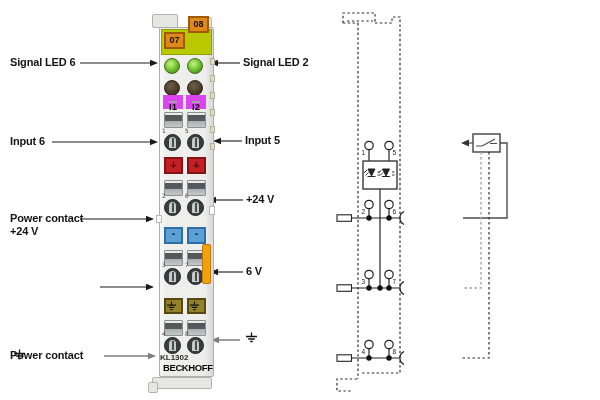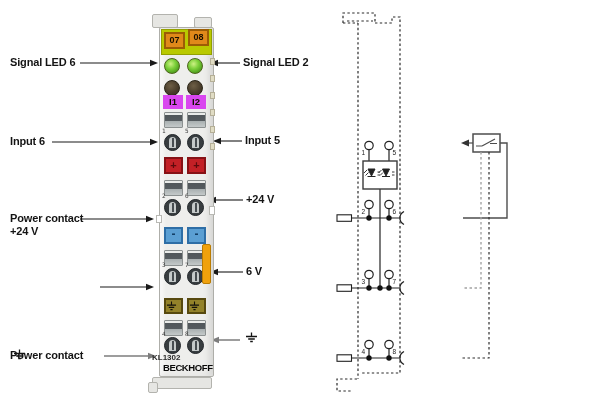--- a/index.html
+++ b/index.html
@@ -21,42 +21,42 @@
   .header{left:161px;top:29px;width:51px;height:26px;background:#b9c900;
           border:1px solid #93a000;}
   .tag-orange{position:absolute;width:21px;height:17px;background:#e0891a;
           border:2px solid #9c5c05;color:#1a1000;font:700 9px/13px "Liberation Sans",sans-serif;
           text-align:center;}
   .led{position:absolute;width:16px;height:16px;border-radius:50%;}
   .led-on{background:radial-gradient(circle at 40% 35%, #cdf184 0%, #7ccf3a 40%, #4f9f1e 75%, #3a7a14 100%);
           border:1px solid #4e641d;}
   .led-off{background:radial-gradient(circle at 40% 35%, #6e5f46 0%, #4a3e2c 55%, #332a1d 100%);
           border:1px solid #292417;}
-  .tag-io{position:absolute;width:20px;height:14px;background:#d946ef;border:1px solid #d946ef;
+  .tag-io{position:absolute;width:20px;height:14px;background:#a3a3a3;border:6px solid #d946ef;
           color:#101000;font:700 9.5px/12px "Liberation Sans",sans-serif;text-align:center;}
   .clamp{position:absolute;width:19px;height:16px;border:1px solid #8b9090;border-radius:1px;
          background:linear-gradient(180deg,#e9ebe9 0,#e9ebe9 2px,#50565a 2px,#555b5f 8px,
                      #a8afb0 8px,#c4c9c9 100%);}
   .hole{position:absolute;width:17px;height:17px;border-radius:50%;background:#383d40;
         border:1px solid #22262a;}
   .hole::before{content:"";position:absolute;left:4px;top:2px;width:7px;height:11px;
         background:#c5caca;border-radius:4px 4px 1px 1px;}
   .hole::after{content:"";position:absolute;left:6.5px;top:3px;width:2px;height:9px;background:#474d51;}
   .cap{position:absolute;width:19px;height:17px;text-align:center;}
   .cap-red{background:#c32026;border:2px solid #871216;color:#5e0a0d;
            font:700 11px/12px "Liberation Sans",sans-serif;}
   .cap-blue{background:#5b9fd3;border:2px solid #2e6ea6;color:#143f66;
            font:700 12px/11px "Liberation Sans",sans-serif;}
   .cap-olive{background:#93822a;border:2px solid #57490f;height:16px;}
   .kbus{position:absolute;left:210px;width:5px;height:7px;background:#e0dcc4;border:1px solid #b5af97;}
   .latch{left:202px;top:244px;width:9px;height:40px;background:#f0a10c;border:1px solid #b97b02;
          border-radius:2px;}
   .notch{position:absolute;background:#ffffff;border:1px solid #b9b9b4;}
   .digit{position:absolute;font:400 6px/6px "DejaVu Sans Mono",monospace;color:#3c3c3c;}
-  .model{position:absolute;left:152px;top:353px;font:700 8px/9px "Liberation Sans",sans-serif;
+  .model{position:absolute;left:160px;top:353px;font:700 8px/9px "Liberation Sans",sans-serif;
          color:#2b2b2b;letter-spacing:0;}
   .brand{position:absolute;left:163px;top:362px;font:700 9.5px/11px "Liberation Sans",sans-serif;
          color:#0a0a0a;letter-spacing:-0.4px;}
   .earth-ic{display:inline-block;vertical-align:-1px;margin-left:3px;}
 </style>
 </head>
 <body>
 
 <div class="stage">
 
@@ -181,21 +181,21 @@
     <path d="M489,152 V358 H462" fill="none" stroke="#2e2e2e" stroke-width="1.2" stroke-dasharray="2.5,2.5"></path>
   </svg>
 
   <div>
     <div class="mod-part clip" style="left:152px;top:14px;width:26px;height:14px;"></div>
     <div class="mod-part clip" style="left:194px;top:17px;width:18px;height:11px;"></div>
     <div class="mod-part body"></div>
 
     <div class="mod-part header"></div>
     <div class="tag-orange" style="left:164px;top:32px;"><span>07</span></div>
-    <div class="tag-orange" style="left:188px;top:29px;"><span>08</span></div>
+    <div class="tag-orange" style="left:188px;top:16px;"><span>08</span></div>
 
     <div class="led led-on" style="left:164px;top:58px;"></div>
     <div class="led led-on" style="left:187px;top:58px;"></div>
     <div class="led led-off" style="left:164px;top:80px;"></div>
     <div class="led led-off" style="left:187px;top:80px;"></div>
 
     <div class="tag-io" style="left:163px;top:95px;"><span>I1</span></div>
     <div class="tag-io" style="left:186px;top:95px;"><span>I2</span></div>
 
     <div class="clamp" style="left:164px;top:112px;"></div>

